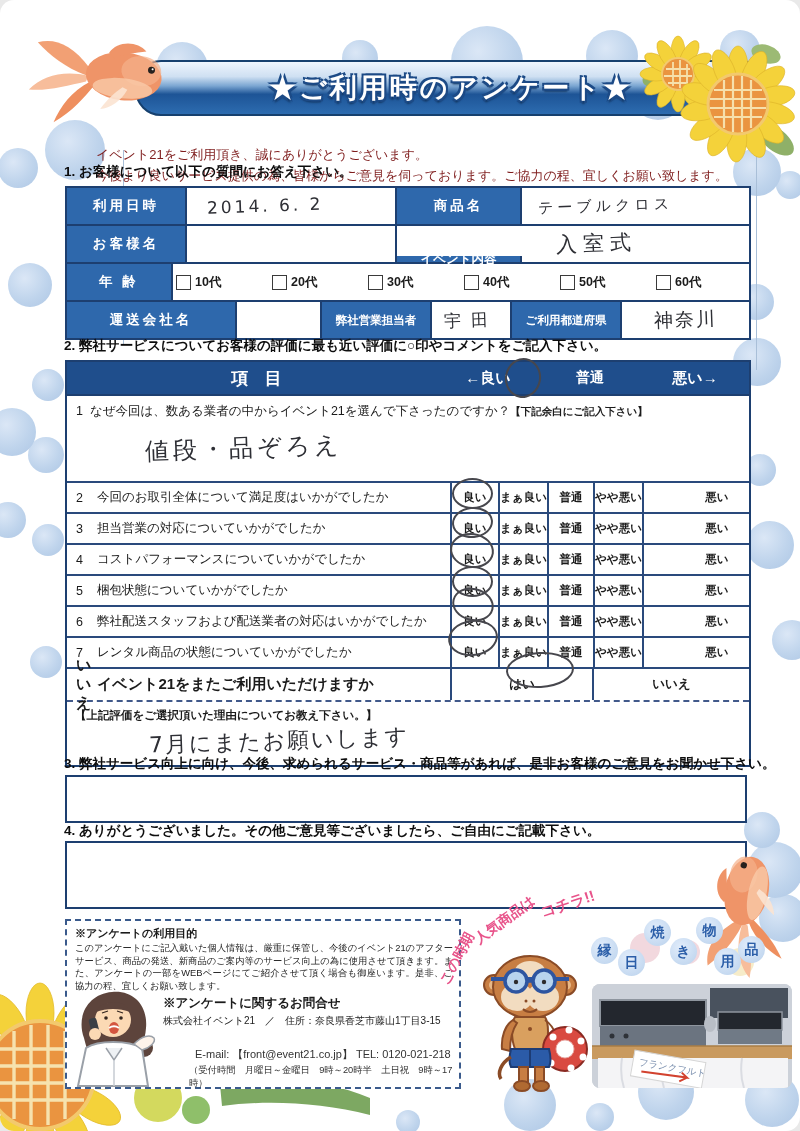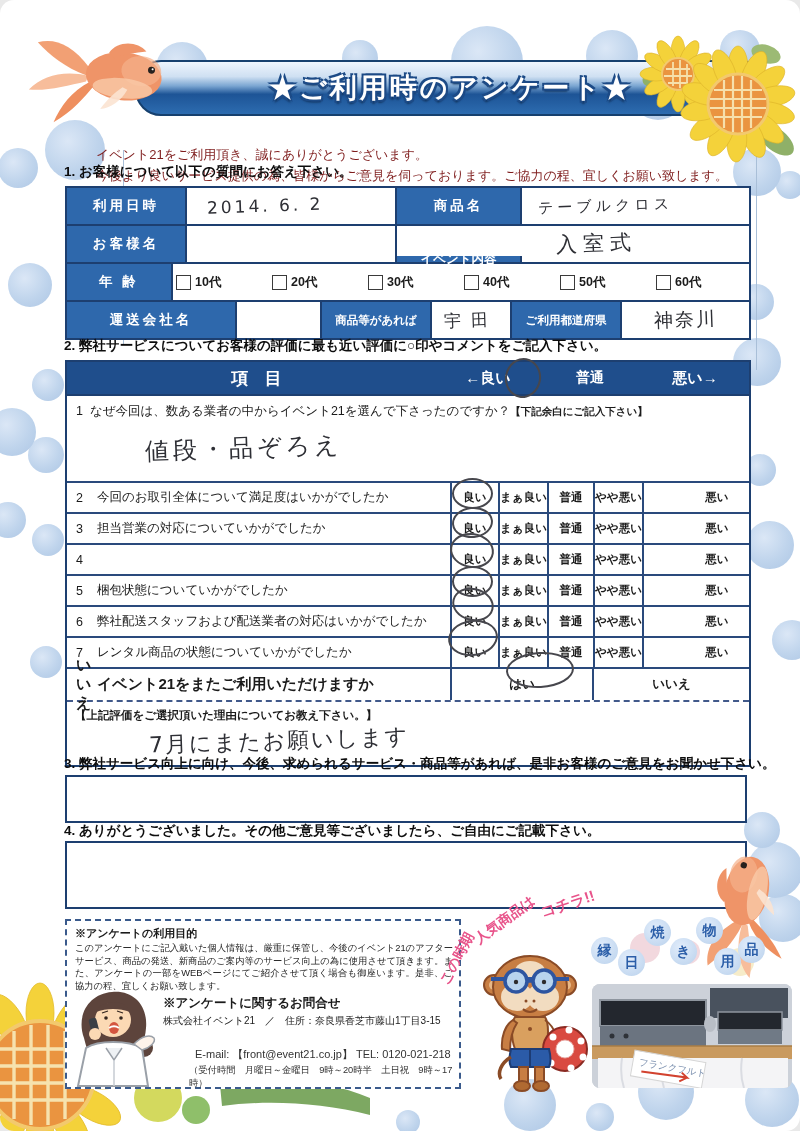--- a/index.html
+++ b/index.html
@@ -239,21 +239,21 @@
             <span class="cbx"></span>
             <span class="cblabel">60代</span>
           </span>
       </div>
     </div>
     <div class="t1row">
       <div class="lbl w170">運送会社名</div>
       <div class="val w85">
           <span class="hand"></span>
         </div>
-      <div class="lbl small w110">商品等があれば</div>
+      <div class="lbl small w110">弊社営業担当者</div>
       <div class="val w80" style="justify-content:center;">
           <span class="hand" style="font-size:17px;letter-spacing:10px;">宇田</span>
         </div>
       <div class="lbl small w110">ご利用都道府県</div>
       <div class="val flex1 noright" style="justify-content:center;">
           <span class="hand" style="font-size:19px;letter-spacing:2px;">神奈川</span>
         </div>
     </div>
   </div>
 
@@ -290,20 +290,21 @@
         </div>
       <div class="rcell rc0">良い</div>
       <div class="rcell rc1">まぁ良い</div>
       <div class="rcell rc2">普通</div>
       <div class="rcell rc3">やや悪い</div>
       <div class="rcell rc4">悪い</div>
     </div>
     <div class="qrow">
       <div class="qcell">
           <span class="qno">4</span>
+          <span>コストパフォーマンスについていかがでしたか</span>
         </div>
       <div class="rcell rc0">良い</div>
       <div class="rcell rc1">まぁ良い</div>
       <div class="rcell rc2">普通</div>
       <div class="rcell rc3">やや悪い</div>
       <div class="rcell rc4">悪い</div>
     </div>
     <div class="qrow">
       <div class="qcell">
           <span class="qno">5</span>

